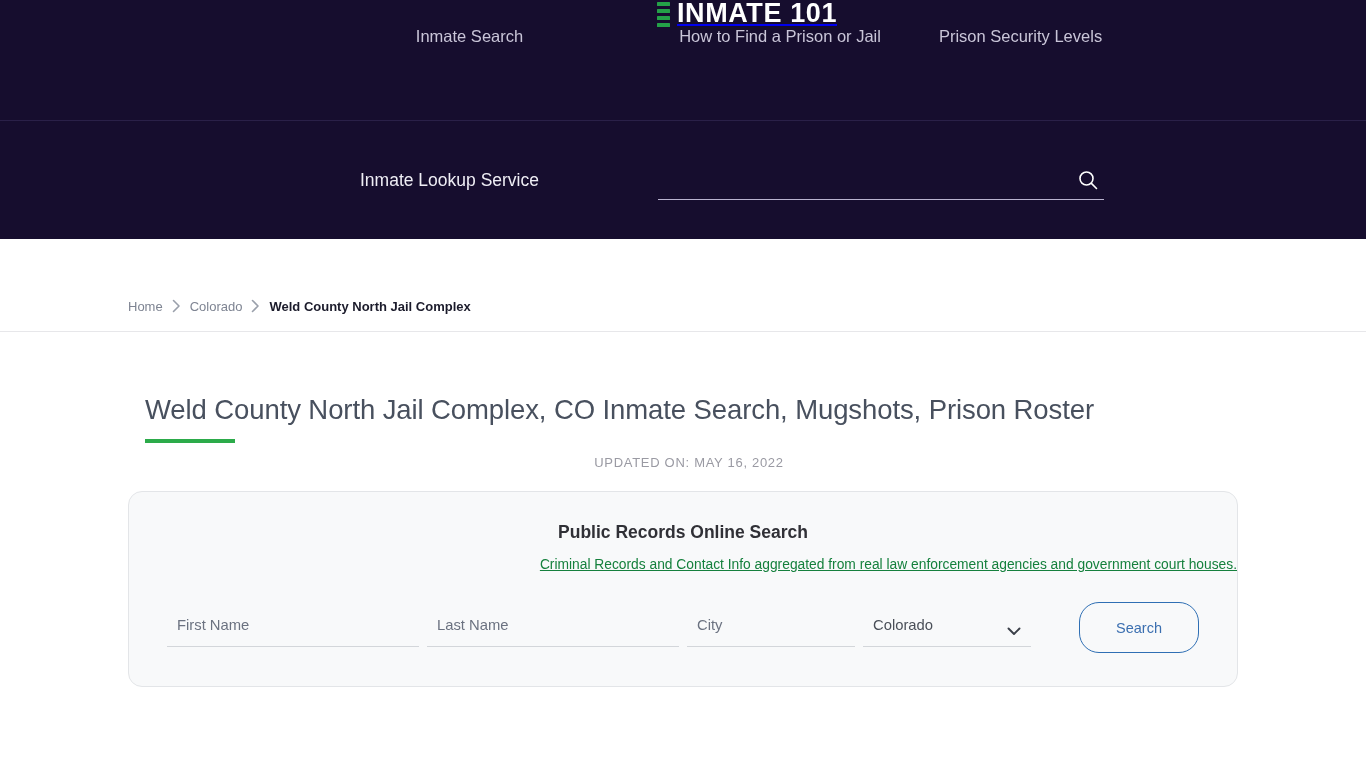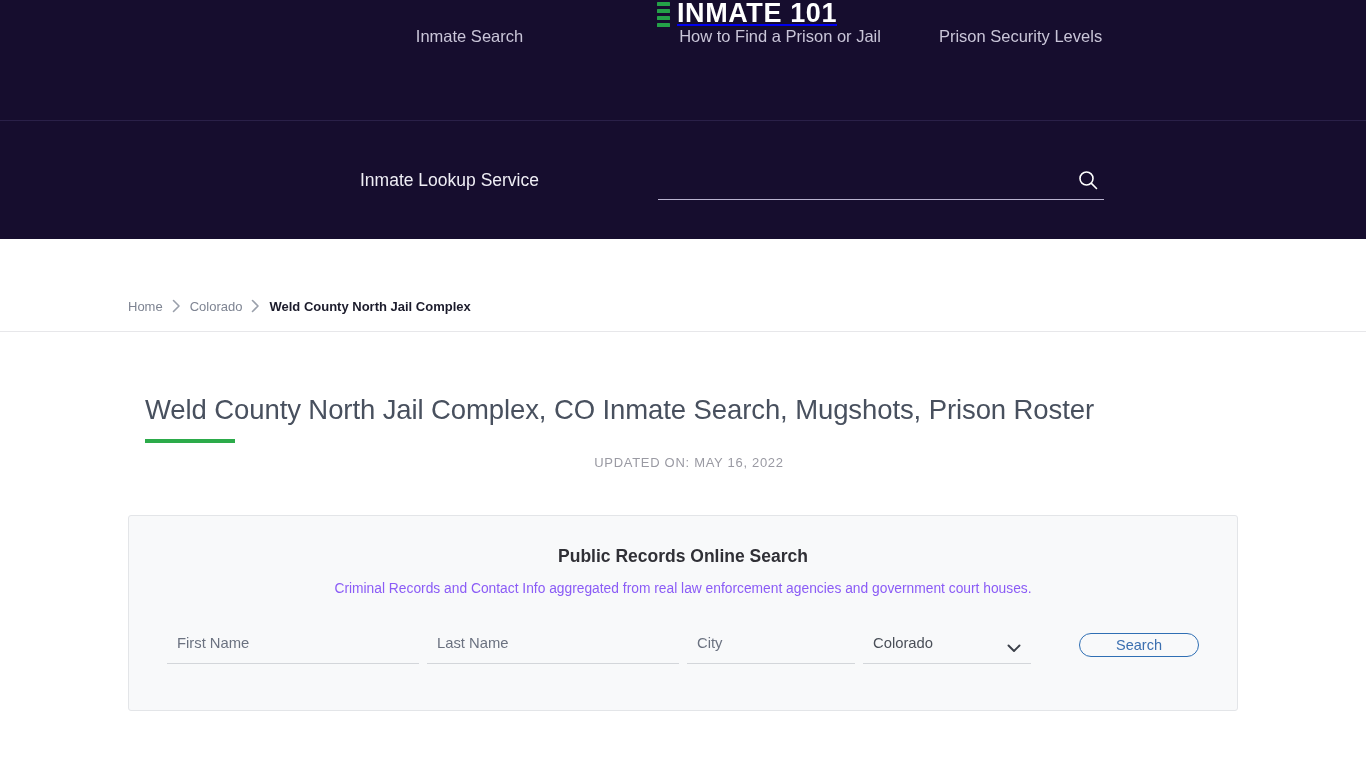--- a/index.html
+++ b/index.html
@@ -172,38 +172,39 @@
     text-align: center;
     color: #9a9aa3;
     font-size: 13px;
     letter-spacing: 0.7px;
     margin-top: 12px;
     padding-left: 12px;
   }
 
   
   .records-card {
-    margin: 45px 128px 0 128px;
+    margin: 21px 128px 0 128px;
     background: #f8f9fa;
     border: 1px solid #e3e5e8;
-    border-radius: 3px;
+    border-radius: 14px;
     height: 196px;
     padding-top: 30px;
   }
   .card-title {
     text-align: center;
     font-size: 17.5px;
     font-weight: bold;
     color: #303036;
   }
   .card-sub {
-    text-align: center;
+    text-align: right;
     font-size: 13.8px;
-    color: #8b5cf6;
+    color: #15803d;
     margin-top: 14px;
+    text-decoration: underline;
   }
   .form-row {
     display: flex;
     align-items: center;
     margin-top: 30px;
     padding: 0 38px 0 38px;
   }
   .field {
     position: relative;
     margin-right: 8px;
@@ -235,21 +236,21 @@
   }
   .chev {
     position: absolute;
     right: 10px;
     top: 13px;
     pointer-events: none;
   }
   .search-submit {
     margin-left: 48px;
     width: 126px;
-    height: 24px;
+    height: 51px;
     border-radius: 20px;
     border: 1px solid #2f6fb4;
     background: transparent;
     color: #3b6fb0;
     font-size: 14.5px;
     font-family: "Liberation Sans", sans-serif;
     cursor: pointer;
   }
 </style>
 </head>

